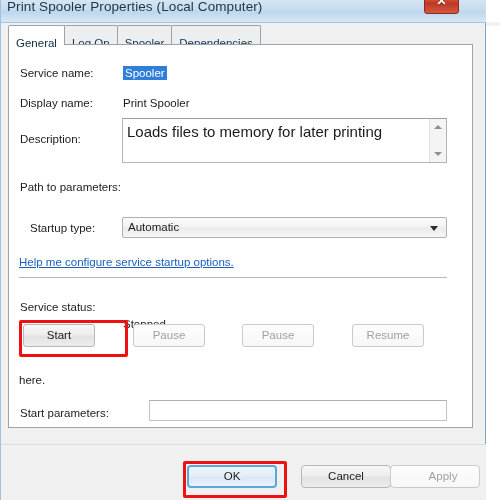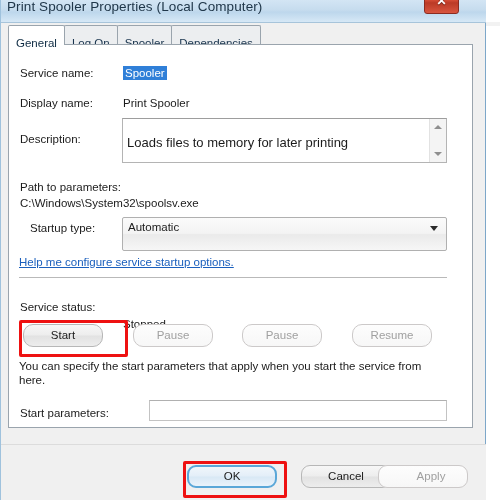--- a/index.html
+++ b/index.html
@@ -145,22 +145,22 @@
     width: 325px;
     height: 45px;
     box-sizing: border-box;
     background: #ffffff;
     border: 1px solid #b4b4b4;
     border-top-color: #9d9d9d;
   }
   #description-text {
     position: absolute;
     left: 4px;
-    top: 16px;
-    font-size: 13px;
+    top: 4px;
+    font-size: 15px;
     color: #1b1b1b;
     white-space: nowrap;
   }
   #description-scrollbar {
     position: absolute;
     right: 0;
     top: 0;
     width: 16px;
     height: 43px;
     background: #f4f4f4;
@@ -192,21 +192,21 @@
     margin-top: -2px;
     border-top: 4px solid #8f8f8f;
   }
 
   
   #startup-combo {
     position: absolute;
     left: 121px;
     top: 217px;
     width: 325px;
-    height: 34px;
+    height: 21px;
     box-sizing: border-box;
     background: linear-gradient(to bottom, #fbfbfb 0%, #f3f3f3 48%, #eaeaea 52%, #f6f6f6 100%);
     border: 1px solid #b0b0b0;
     border-radius: 2px;
     cursor: pointer;
   }
   #startup-combo-text {
     position: absolute;
     left: 5px;
     top: 3px;
@@ -241,26 +241,26 @@
     top: 277px;
     width: 428px;
     height: 1px;
     background: #b9b9b9;
   }
 
   
   .ctl-button {
     position: absolute;
     top: 324px;
-    width: 80px;
+    width: 72px;
     height: 23px;
     box-sizing: border-box;
     background: linear-gradient(to bottom, #f7f7f7 0%, #ededed 48%, #e2e2e2 52%, #ededed 100%);
     border: 1px solid #b7b7b7;
-    border-radius: 10px;
+    border-radius: 3px;
     font-size: 11.5px;
     color: #1b1b1b;
     text-align: center;
     line-height: 21px;
     cursor: pointer;
   }
   .ctl-button.disabled {
     background: linear-gradient(to bottom, #fdfdfd 0%, #f7f7f7 100%);
     border-color: #ccc9c9;
     color: #a0a0a0;
@@ -315,41 +315,41 @@
     border-top: 1px solid #dcdcdc;
   }
   .dlg-button {
     position: absolute;
     top: 465px;
     width: 90px;
     height: 23px;
     box-sizing: border-box;
     background: linear-gradient(to bottom, #f7f7f7 0%, #ededed 48%, #e2e2e2 52%, #ededed 100%);
     border: 1px solid #b7b7b7;
-    border-radius: 9px;
+    border-radius: 4px;
     font-size: 11.5px;
     color: #1b1b1b;
     text-align: center;
     line-height: 21px;
     cursor: pointer;
   }
   .dlg-button.disabled {
     background: linear-gradient(to bottom, #fdfdfd 0%, #f7f7f7 100%);
     border-color: #ccc9c9;
     color: #a0a0a0;
     cursor: default;
   }
   #ok-button {
     left: 186px;
     border: 2px solid #5aa7d8;
     background: linear-gradient(to bottom, #f0f6fb 0%, #e3eef8 48%, #d8e8f5 52%, #eaf3fb 100%);
     line-height: 19px;
   }
   #cancel-button { left: 300px; }
-  #apply-button  { left: 377px; padding-left: 16px; }
+  #apply-button  { left: 389px; padding-left: 16px; }
 
   
   .annot-box {
     position: absolute;
     border: 3px solid #ee1111;
     border-radius: 2px;
     pointer-events: none;
   }
   #annot-start { left: 18px; top: 320px; width: 103px; height: 31px; }
   #annot-ok    { left: 182px; top: 461px; width: 98px; height: 31px; }
@@ -395,21 +395,20 @@
 
     <div class="row-label" style="left:11px; top:22px;">Service name:</div>
     <div class="row-value" id="service-name-value" style="left:114px; top:21px;">Spooler</div>
 
     <div class="row-label" style="left:11px; top:52px;">Display name:</div>
     <div class="row-value" style="left:114px; top:52px;">Print Spooler</div>
 
     <div class="row-label" style="left:11px; top:88px;">Description:</div>
 
     <div class="row-label" style="left:11px; top:136px;">Path to parameters:</div>
-    <div class="row-value" style="left:11px; top:152px;">C:\Windows\System32\spoolsv.exe</div>
 
     <div class="row-label" style="left:21px; top:177px;">Startup type:</div>
 
     <div class="row-label" style="left:11px; top:256px;">Service status:</div>
     <div class="row-value" style="left:114px; top:273px;">Stopped</div>
 
     <div class="row-label" style="left:11px; top:362px;">Start parameters:</div>
   </div>
 
   <div id="description-box">
@@ -431,21 +430,20 @@
 
   <div id="help-link">Help me configure service startup options.</div>
 
   <div id="divider"></div>
 
   <div class="ctl-button" id="start-button">Start</div>
   <div class="ctl-button disabled" id="stop-button">Pause</div>
   <div class="ctl-button disabled" id="pause-button">Pause</div>
   <div class="ctl-button disabled" id="resume-button">Resume</div>
 
-  <div id="hint-line1">You can specify the start parameters that apply when you start the service from</div>
   <div id="hint-line2">here.</div>
 
   <input id="start-params-input" type="text" placeholder="" style="">
 
   <div id="footer"></div>
   <div class="dlg-button" id="ok-button">OK</div>
   <div class="dlg-button" id="cancel-button">Cancel</div>
   <div class="dlg-button disabled" id="apply-button">Apply</div>
 
   <div class="annot-box" id="annot-start"></div>

